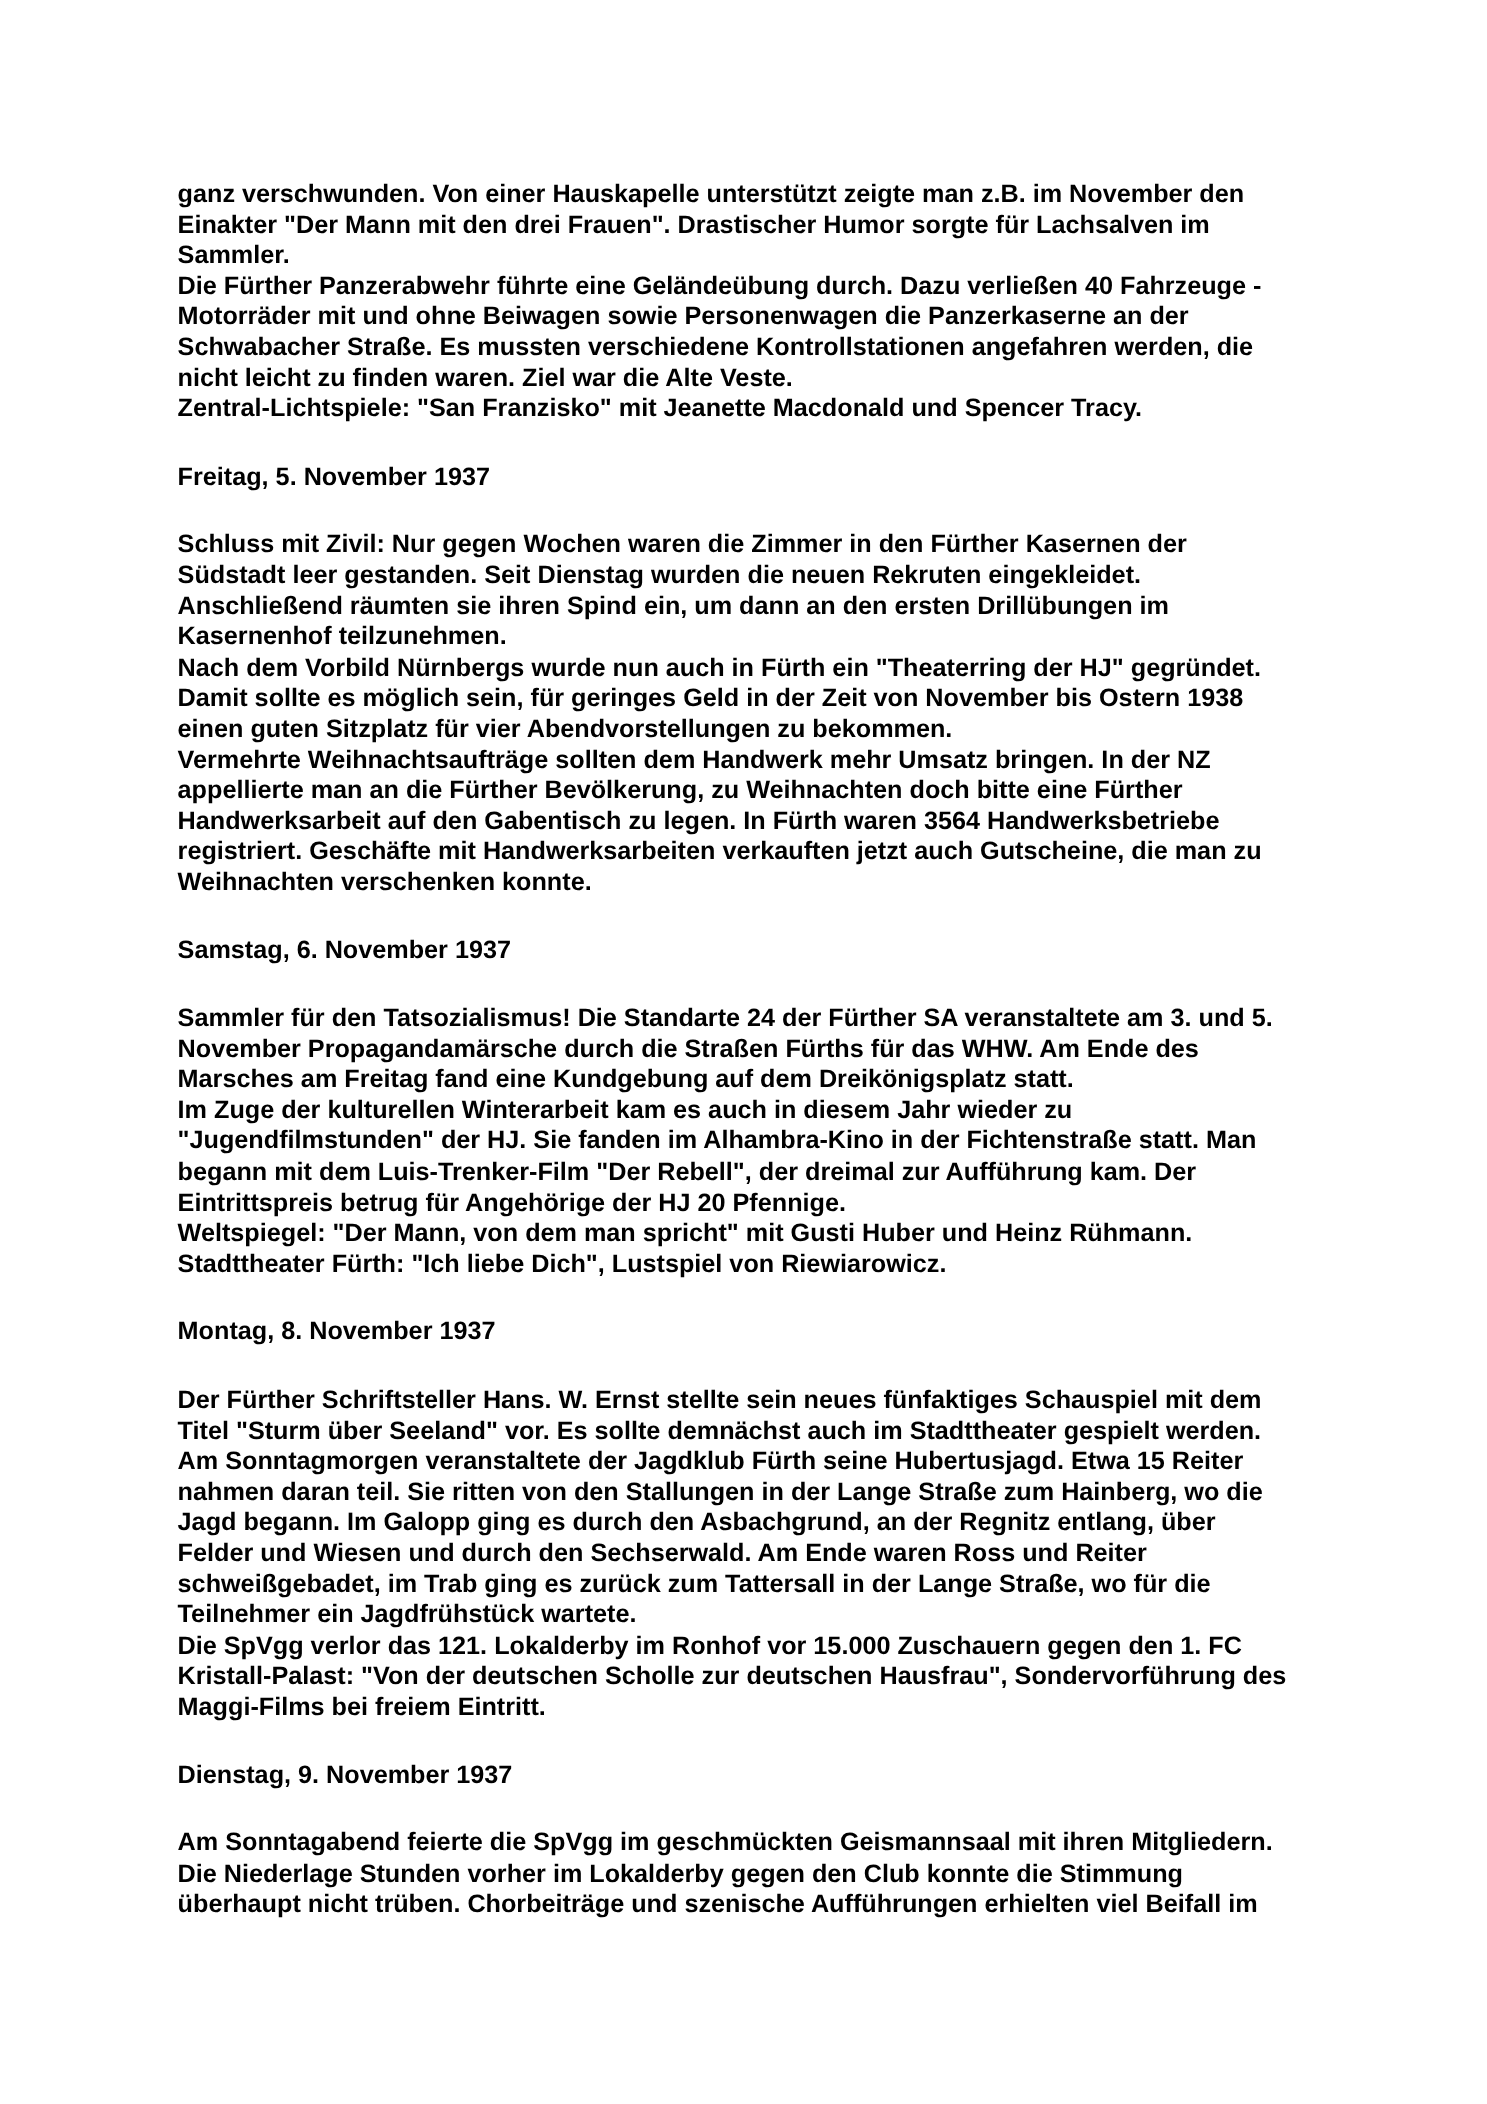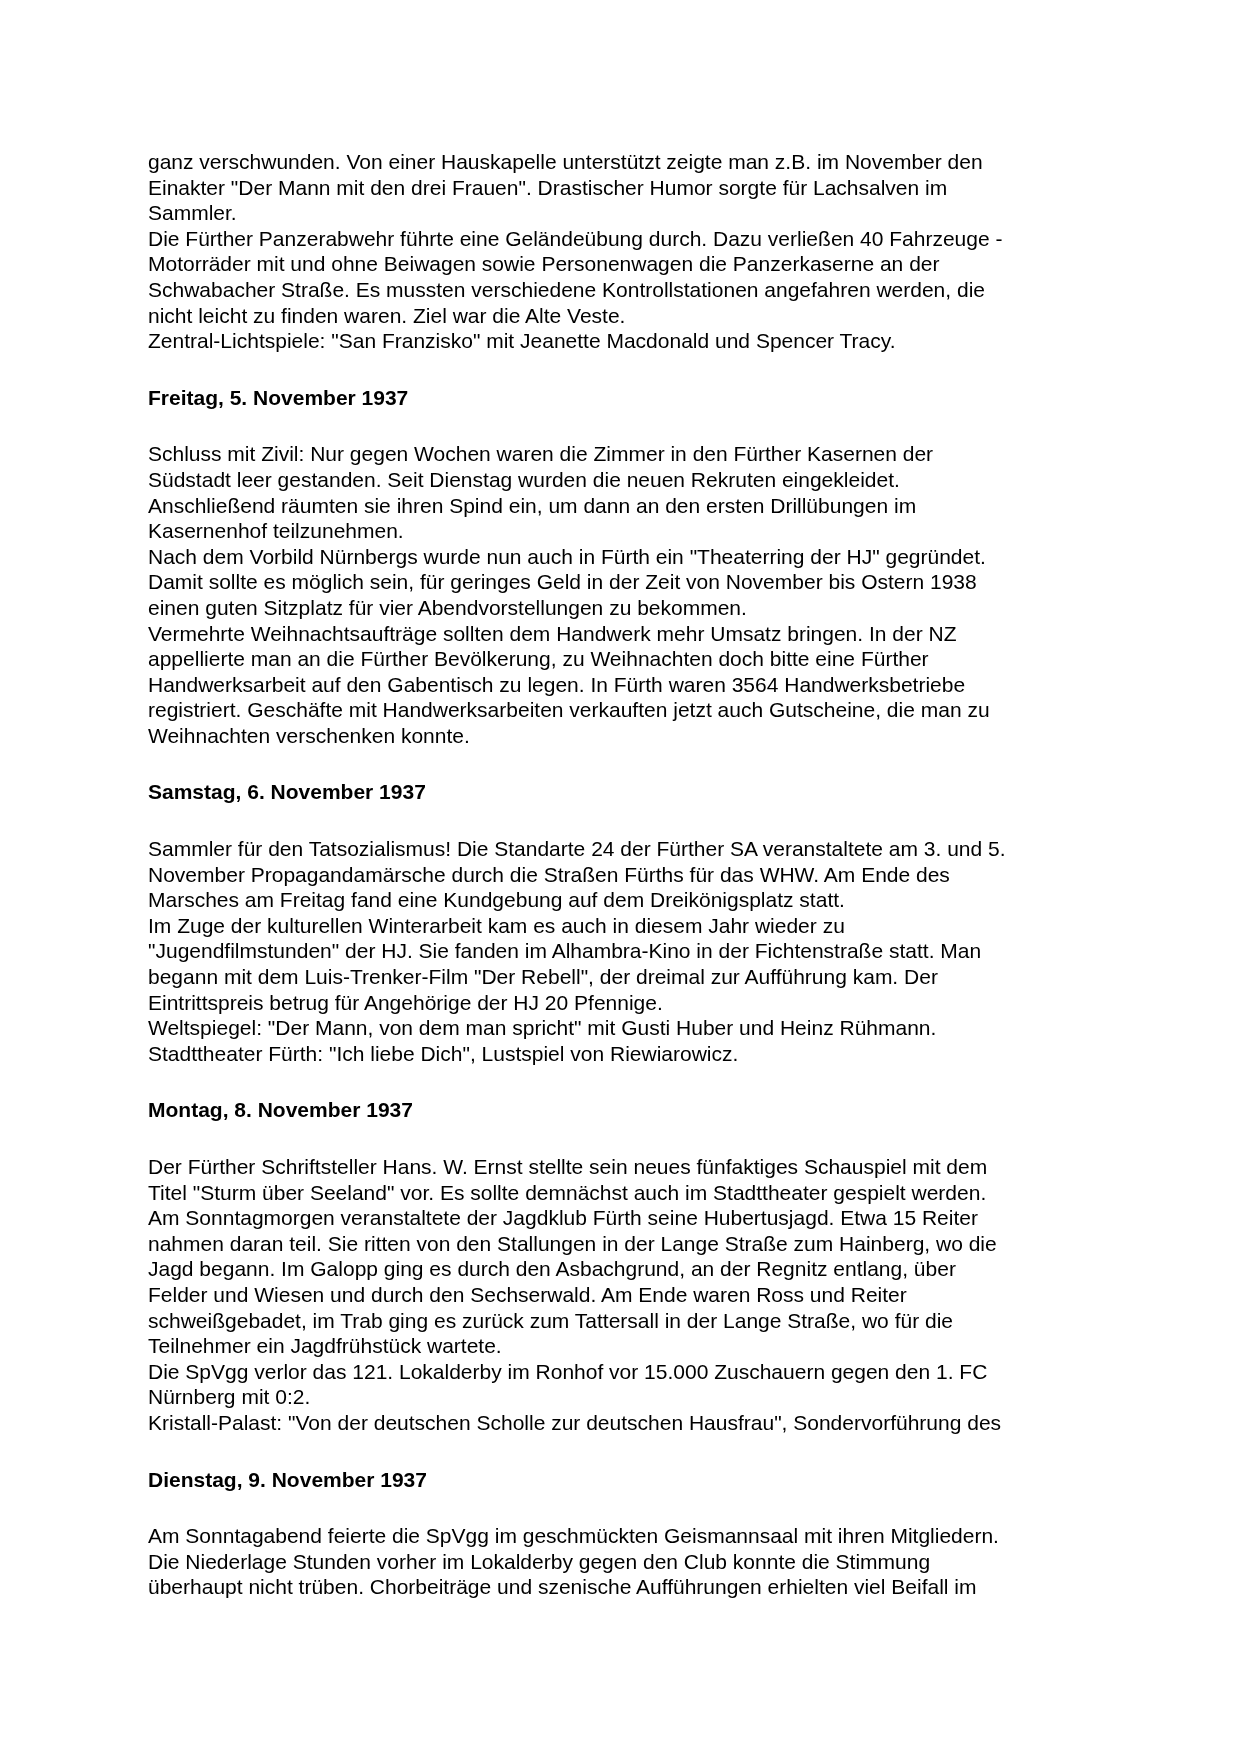--- a/index.html
+++ b/index.html
@@ -22,20 +22,21 @@
     width: 960px;
     font-size: 21px;
     line-height: 25.6px;
     white-space: nowrap;
   }
   .para {
     margin: 0;
   }
   .line {
     height: 25.6px;
+    font-weight: bold;
   }
   .heading {
     font-weight: bold;
     margin: 31px 0 31px 0;
     height: 25.6px;
   }
 </style>
 </head>
 <body>
 
@@ -81,22 +82,22 @@
     <div class="para">
       <div class="line">Der Fürther Schriftsteller Hans. W. Ernst stellte sein neues fünfaktiges Schauspiel mit dem</div>
       <div class="line">Titel "Sturm über Seeland" vor. Es sollte demnächst auch im Stadttheater gespielt werden.</div>
       <div class="line">Am Sonntagmorgen veranstaltete der Jagdklub Fürth seine Hubertusjagd. Etwa 15 Reiter</div>
       <div class="line">nahmen daran teil. Sie ritten von den Stallungen in der Lange Straße zum Hainberg, wo die</div>
       <div class="line">Jagd begann. Im Galopp ging es durch den Asbachgrund, an der Regnitz entlang, über</div>
       <div class="line">Felder und Wiesen und durch den Sechserwald. Am Ende waren Ross und Reiter</div>
       <div class="line">schweißgebadet, im Trab ging es zurück zum Tattersall in der Lange Straße, wo für die</div>
       <div class="line">Teilnehmer ein Jagdfrühstück wartete.</div>
       <div class="line">Die SpVgg verlor das 121. Lokalderby im Ronhof vor 15.000 Zuschauern gegen den 1. FC</div>
-      <div class="line">Nürnberg mit 0:2.</div>
       <div class="line">Kristall-Palast: "Von der deutschen Scholle zur deutschen Hausfrau", Sondervorführung des</div>
+      <div class="line">Maggi-Films bei freiem Eintritt.</div>
     </div>
     <div class="heading">Dienstag, 9. November 1937</div>
     <div class="para">
       <div class="line">Am Sonntagabend feierte die SpVgg im geschmückten Geismannsaal mit ihren Mitgliedern.</div>
       <div class="line">Die Niederlage Stunden vorher im Lokalderby gegen den Club konnte die Stimmung</div>
       <div class="line">überhaupt nicht trüben. Chorbeiträge und szenische Aufführungen erhielten viel Beifall im</div>
     </div>
   </div>
 
 </body></html>

